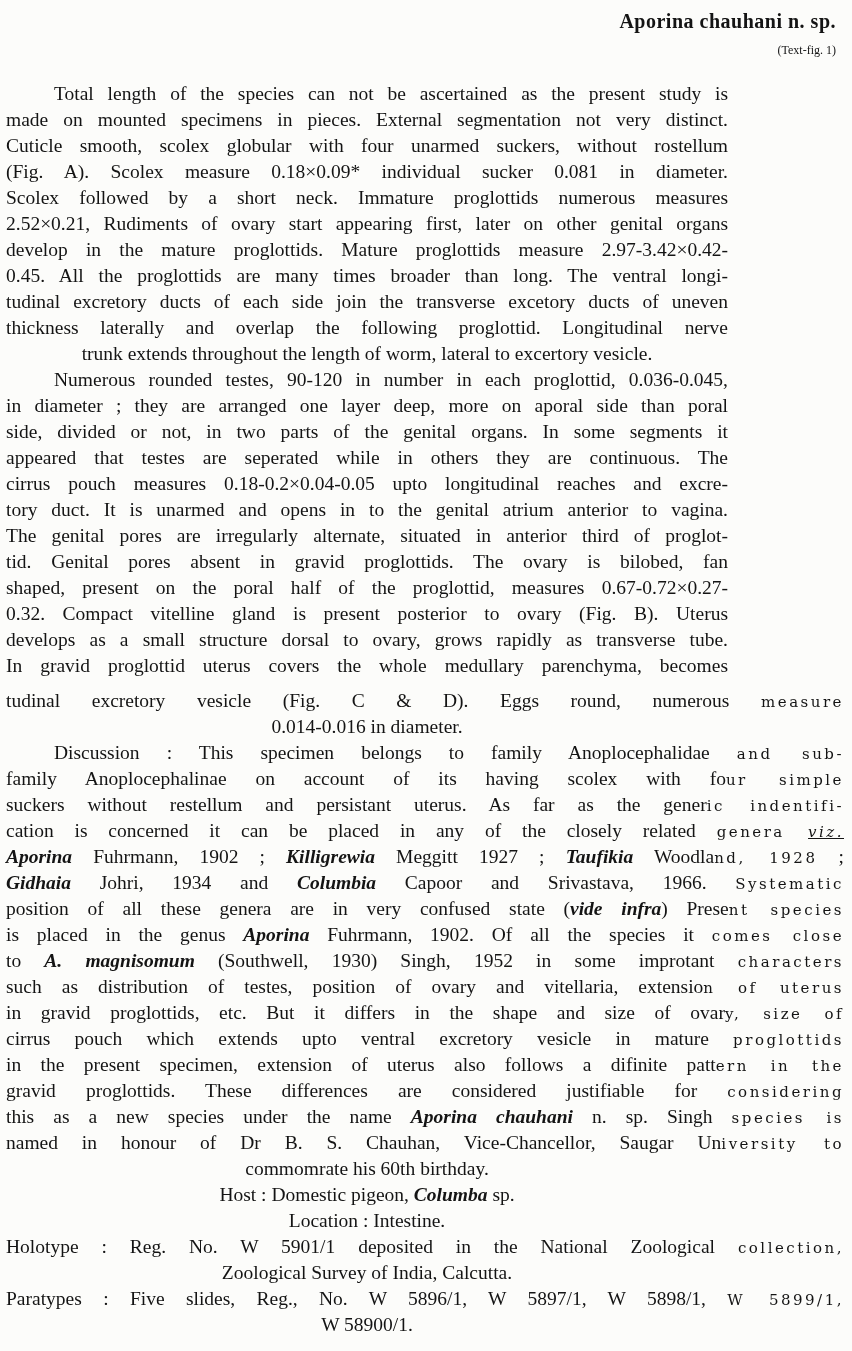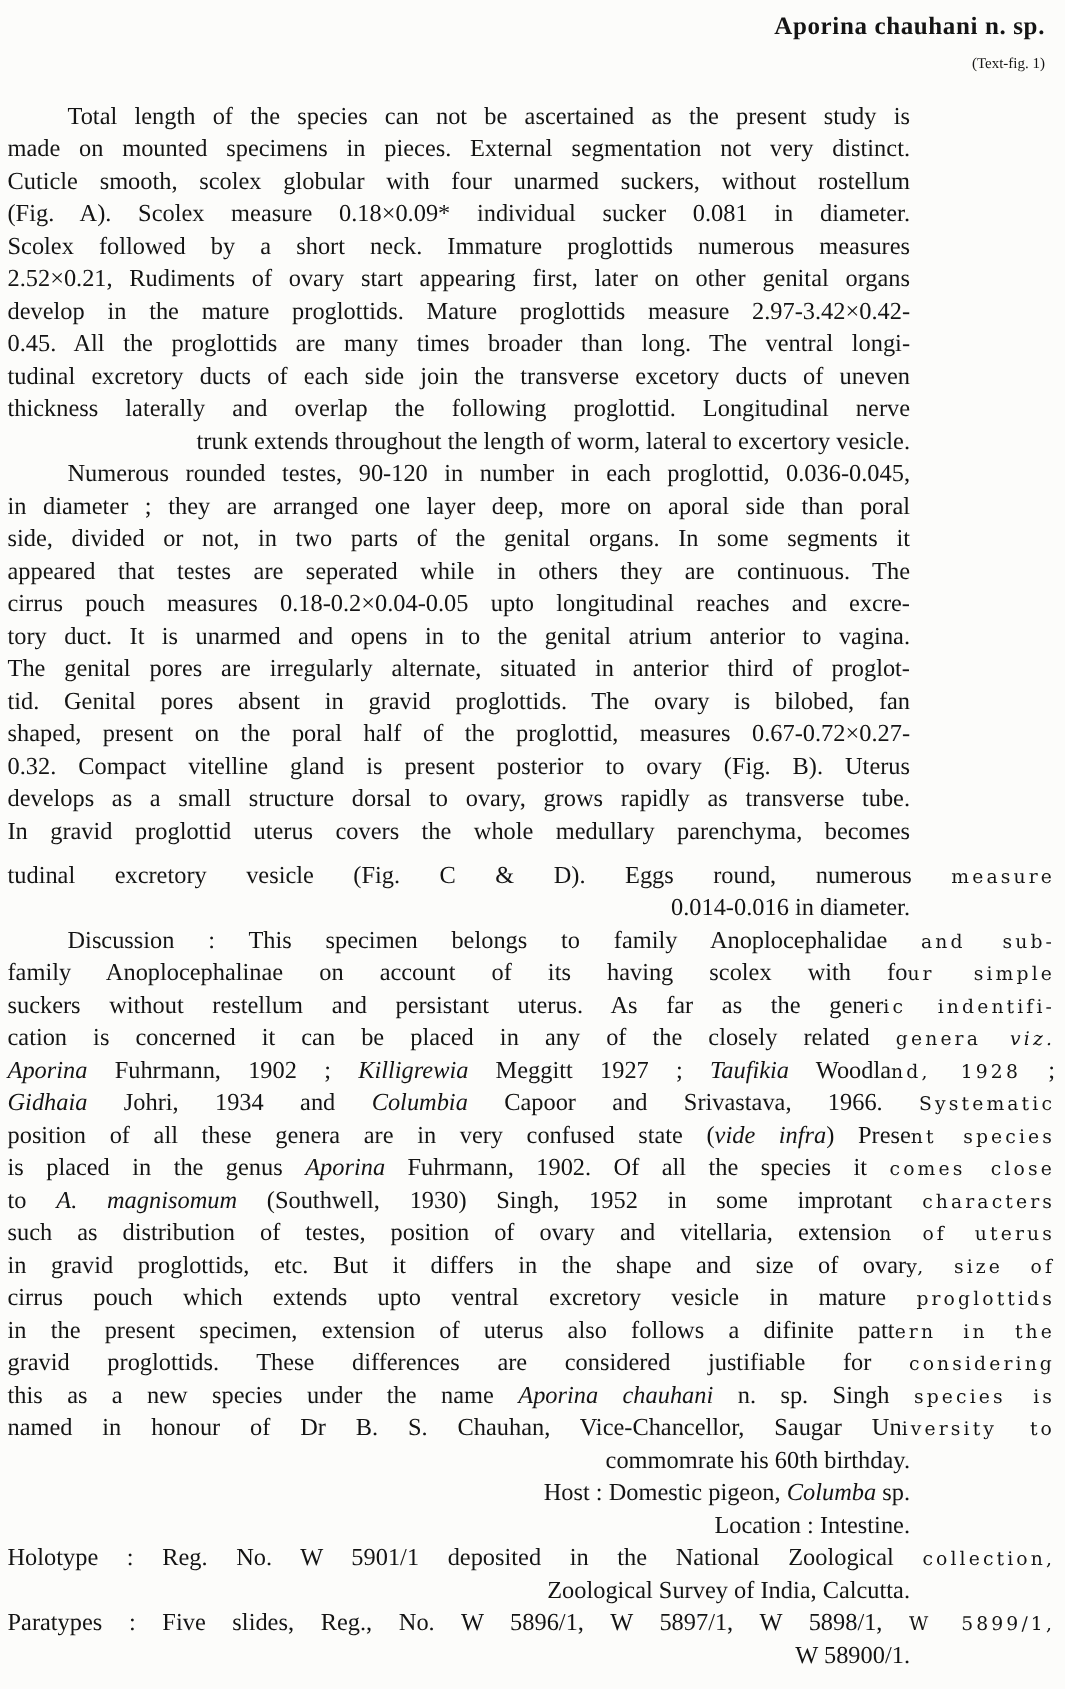--- a/index.html
+++ b/index.html
@@ -43,33 +43,33 @@
     height: 26px;
     line-height: 26px;
     font-size: 19.5px;
     text-align: justify;
     text-align-last: justify;
     white-space: normal;
     overflow: visible;
   }
   .line.wide { width: 838px; }
   .line.nl {
-    text-align: right;
+    text-align: center;
     text-align-last: auto;
   }
   .line.ind { text-indent: 48px; }
   .s-n { }
-  .s-i { font-style: italic; }
+  .s-i { font-style: italic; font-weight: bold; }
   .s-b, .s-bi {
     font-family: "DejaVu Serif", serif;
     font-size: 15px;
     letter-spacing: 2.5px;
     line-height: 14px;
   }
-  .s-bi { font-style: italic; }
+  .s-bi { font-style: italic; text-decoration: underline; }
 </style>
 </head>
 <body>
 
 <div class="page">
   <div class="headwrap">
     <div class="title">Aporina chauhani n. sp.</div>
     <div class="subtitle">(Text-fig. 1)</div>
   </div>
   <div class="text-block">

